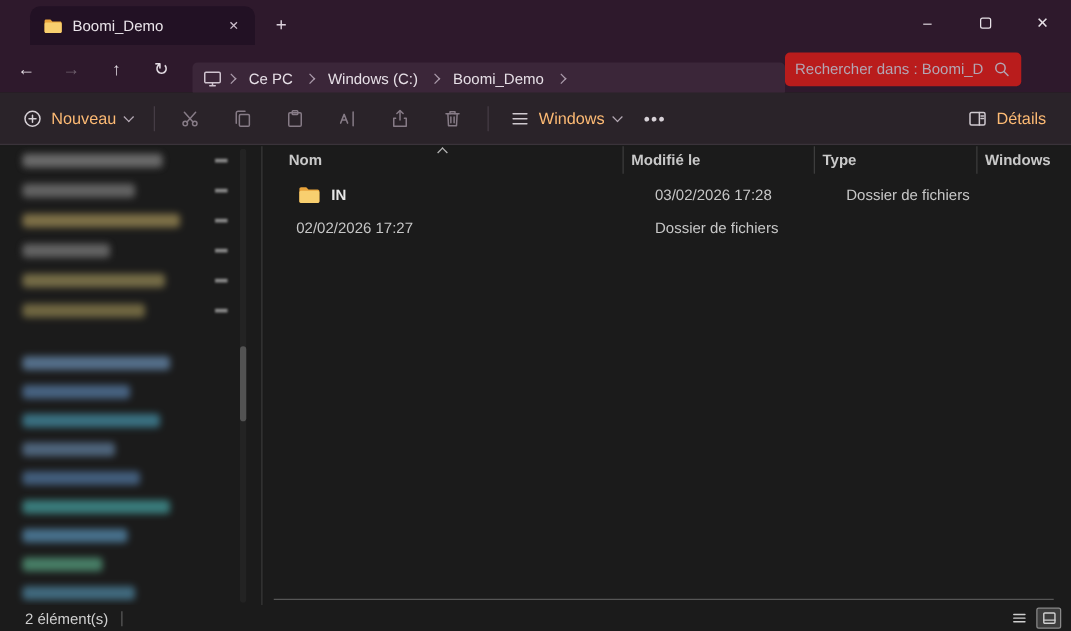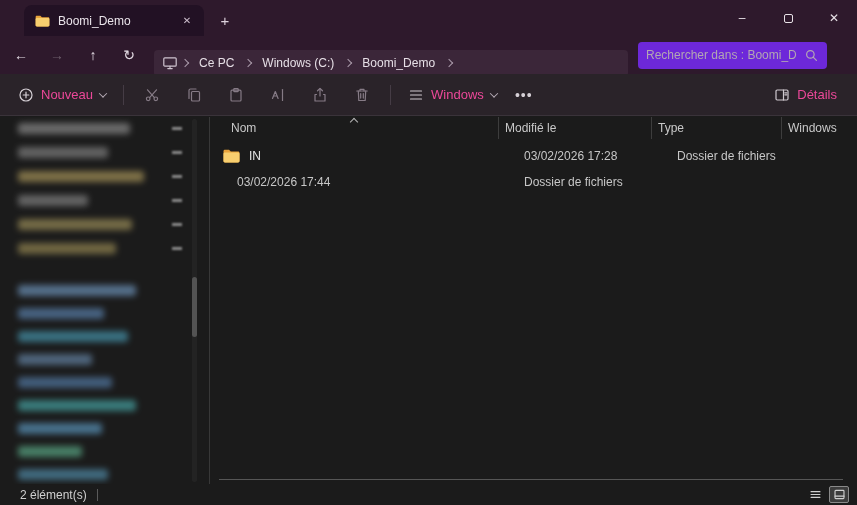--- a/index.html
+++ b/index.html
@@ -33,64 +33,64 @@
   .nav-btn { width:30px; height:28px; display:flex; align-items:center; justify-content:center;
     font-size:14px; color:#e4dce4; border-radius:4px; margin-left:6px; }
   .nav-btn.disabled { color:#6e5f6c; }
   .addressbar { width:474px; height:27px; margin-left:10px; background:#3b2639; border-radius:4px;
     display:flex; align-items:center; padding:0 8px; gap:2px; color:#e6dfe6;margin-top:16px; }
   .crumb { padding:2px 7px; border-radius:3px; font-size:12px; white-space:nowrap; }
   .chev { display:inline-block; width:6px; height:6px;
     border-right:1.3px solid currentColor; border-bottom:1.3px solid currentColor; }
   .chev.right { transform:rotate(-45deg); margin:0 2px; color:#ab9bab; }
   .chev.down  { transform:rotate(45deg) translate(-1px,-1px); }
-  .searchbox { width:189px; height:27px; margin-left:10px; background:#6d28d9; border-radius:4px;
+  .searchbox { width:189px; height:27px; background:#b91c1c; border-radius:4px;
     display:flex; align-items:center; padding:0 8px; }
   .searchbox input { flex:1; min-width:0; background:transparent; border:none; outline:none;
     color:#c3b7c3; font-size:12px; font-family:"Liberation Sans", sans-serif; }
   .searchbox input::placeholder { color:#b3a6b3; opacity:1; }
   .svgic { display:block; }
 
   
   .toolbar { position:absolute; top:74px; left:0; right:0; height:42px;
     background:#2a2329; border-bottom:1px solid #3a333a;
     display:flex; align-items:center; }
   .tb-btn { display:flex; align-items:center; gap:7px; height:32px; padding:0 10px;
     border:none; background:transparent; color:#e3e3e3; font-size:13px; border-radius:4px;
     font-family:"Liberation Sans", sans-serif; }
   .tb-ic { width:42px; height:32px; display:flex; align-items:center; justify-content:center;
     border:none; background:transparent; color:#867b86; border-radius:4px; }
   .tb-sep { width:1px; height:20px; background:#453c45; margin:0 7px; }
-  .tb-btn .lbl { color:#ec4899; }
+  .tb-btn .lbl { color:#fdba74; }
   .tb-btn .chev { color:#b5aab5; }
   .more-dots { font-size:14px; letter-spacing:1px; color:#d6d0d6; }
   .tb-right { margin-left:auto; margin-right:10px; }
 
   
   .sidebar { position:absolute; left:0; top:117px; width:210px; bottom:21px;
     background:#1b1b1b; border-right:1px solid #383838; overflow:hidden; }
   .blurred { position:absolute; height:11px; border-radius:3px; filter:blur(3px); opacity:.85; }
   .tick { position:absolute; width:10px; height:3px; background:#8a8a8a; filter:blur(1px); }
   .sb-track { position:absolute; right:12px; top:2px; bottom:2px; width:5px;
     background:rgba(255,255,255,0.04); border-radius:3px; }
   .sb-thumb { position:absolute; right:12px; top:160px; width:5px; height:60px;
     background:#535353; border-radius:3px; }
 
   .main { position:absolute; left:211px; top:117px; right:0; bottom:21px; background:#1b1b1b; }
   .cols, .frow { display:grid; grid-template-columns:287px 153px 130px 1fr; align-items:center; }
-  .cols { height:22px; color:#c9c9c9; font-size:12px; }
+  .cols { height:22px; color:#c9c9c9; font-size:12px;font-weight:bold; }
   .cols .c { position:relative; height:100%; display:flex; align-items:center; padding-left:6px; }
   .cols .c.first { padding-left:20px; }
   .cols .c + .c { border-left:1px solid #3d3d3d; }
   .sortcaret { position:absolute; left:50%; top:2px; margin-left:-4px; width:6px; height:6px;
     border-right:1.3px solid #b5b5b5; border-bottom:1.3px solid #b5b5b5;
     transform:rotate(-135deg); }
   .rows { padding-top:4px; }
   .frow { height:26px; font-size:12px; color:#e6e6e6; }
-  .frow .name { display:flex; align-items:flex-end; gap:9px; padding-left:12px; }
+  .frow .name { display:flex; align-items:flex-end; gap:9px; padding-left:28px;font-weight:bold; }
   .frow .cell { padding-left:6px; color:#c7c7c7;margin-left:20px; }
   .hscroll-line { position:absolute; left:8px; right:14px; bottom:4px; height:1px; background:#565656; }
 
   
   .statusbar { position:absolute; left:0; right:0; bottom:0; height:21px; background:#1b1b1b;
     display:flex; align-items:center; color:#cfcfcf; font-size:12px; }
   .status-count { margin-left:20px; }
   .status-div { width:1px; height:12px; background:#5a5a5a; margin-left:10px; }
   .status-right { margin-left:auto; margin-right:8px; display:flex; gap:4px; align-items:center; }
   .view-toggle { width:20px; height:17px; display:flex; align-items:center; justify-content:center;
@@ -296,21 +296,21 @@
             </svg>
           </span>
           <span>IN</span>
         </div>
         <div class="cell">03/02/2026 17:28</div>
         <div class="cell">Dossier de fichiers</div>
         <div class="cell"></div>
       </div>
 
       <div class="frow">
-        <div class="cell">03/02/2026 17:44</div>
+        <div class="cell">02/02/2026 17:27</div>
         <div class="cell">Dossier de fichiers</div>
         <div class="cell"></div>
       </div>
     </div>
 
     <div class="hscroll-line"></div>
   </div>
 
   <div class="statusbar">
     <span class="status-count">2 élément(s)</span>

